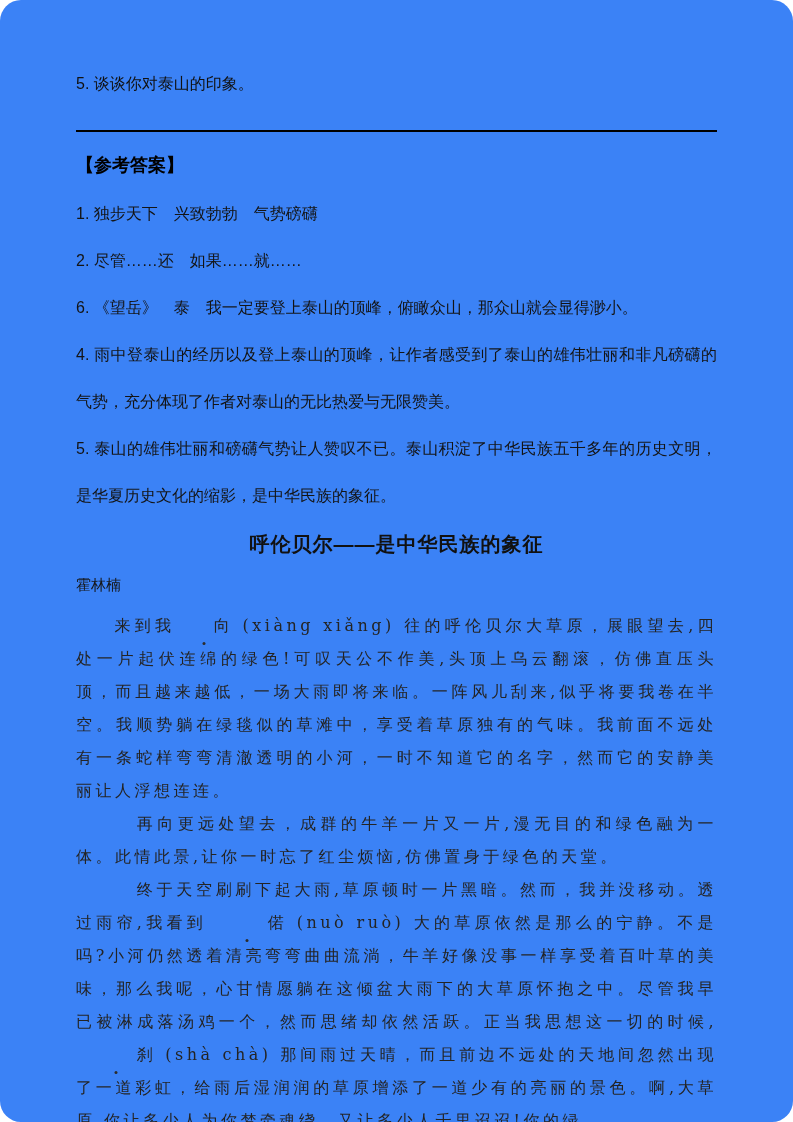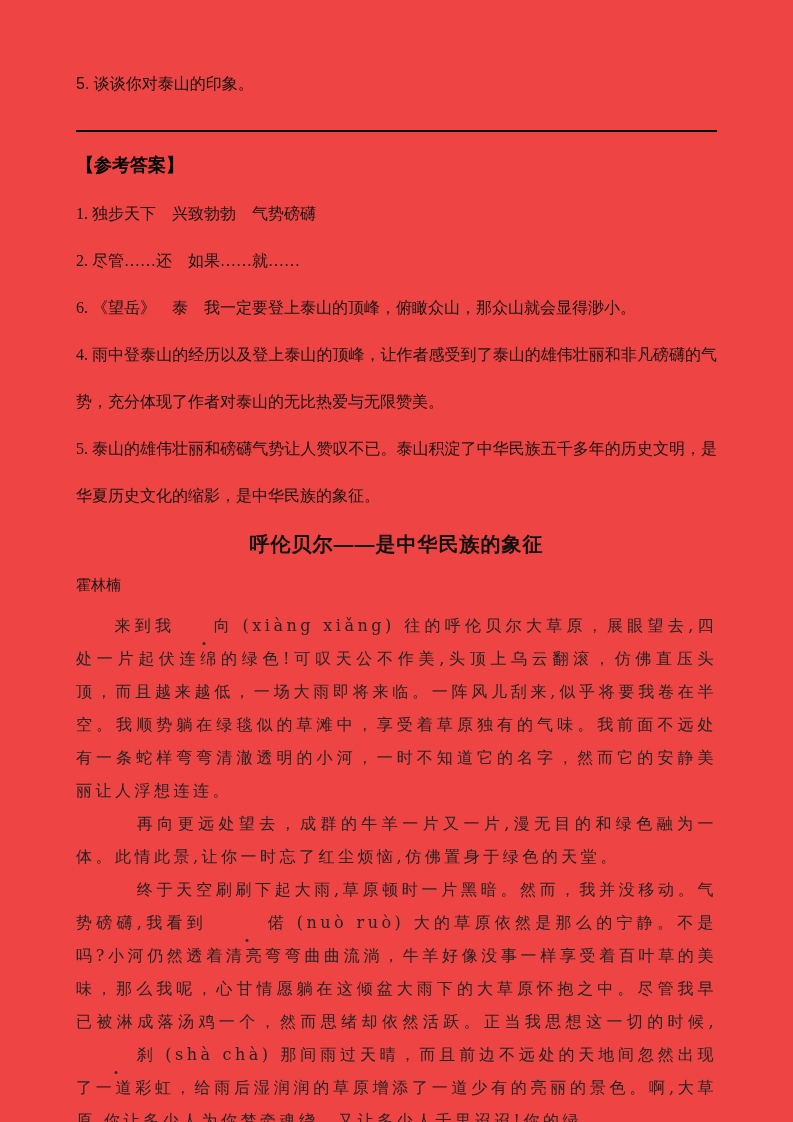--- a/index.html
+++ b/index.html
@@ -6,23 +6,24 @@
     margin: 0;
     padding: 0;
     background: #ffffff;
   }
   .page {
     position: relative;
     width: 793px;
     height: 1122px;
     box-sizing: border-box;
     padding: 72px 76px 0 76px;
-    background: #ef4444;
+    background: #3b82f6;
     color: #1a1a1a;
     overflow: hidden;
+    border-radius: 21px;
   }
   .question-line {
     margin: 0;
     font-family: "Liberation Sans", sans-serif;
     font-size: 16px;
     line-height: 24px;
     color: #111111;
   }
   .divider {
     border: none;
@@ -33,21 +34,21 @@
   .answers-heading {
     margin: 20px 0 0 0;
     font-family: Liberation Serif, serif;
     font-weight: bold;
     font-size: 18px;
     line-height: 26px;
     color: #000000;
   }
   .answers-list {
     margin-top: 12px;
-    font-family: Liberation Serif, serif;
+    font-family: Liberation Sans, sans-serif;
     font-size: 16px;
     line-height: 47px;
     text-align: justify;
     color: #141414;
   }
   .answer-item { margin: 0; }
   .passage-title {
     margin: 10px 0 0 0;
     font-family: "Liberation Sans", sans-serif;
     font-weight: bold;
@@ -112,16 +113,16 @@
       <p class="answer-item">5. 泰山的雄伟壮丽和磅礴气势让人赞叹不已。泰山积淀了中华民族五千多年的历史文明，是华夏历史文化的缩影，是中华民族的象征。</p>
     </div>
 
   <h1 class="passage-title">呼伦贝尔——是中华民族的象征</h1>
 
   <div class="passage-author">霍林楠</div>
 
   <div class="passage-body">
       <p class="body-para indent-normal"><span>来到我</span><span class="em-dot">向</span><span> (xiàng xiǎng) 往的呼伦贝尔大草原，展眼望去,四处一片起伏连绵的绿色!可叹天公不作美,头顶上乌云翻滚，仿佛直压头顶，而且越来越低，一场大雨即将来临。一阵风儿刮来,似乎将要我卷在半空。我顺势躺在绿毯似的草滩中，享受着草原独有的气味。我前面不远处有一条蛇样弯弯清澈透明的小河，一时不知道它的名字，然而它的安静美丽让人浮想连连。</span></p>
       <p class="body-para indent-deep"><span>再向更远处望去，成群的牛羊一片又一片,漫无目的和绿色融为一体。此情此景,让你一时忘了红尘烦恼,仿佛置身于绿色的天堂。</span></p>
-      <p class="body-para indent-deep"><span>终于天空刷刷下起大雨,草原顿时一片黑暗。然而，我并没移动。气势磅礴,我看到</span><span class="em-dot">偌</span><span> (nuò ruò) 大的草原依然是那么的宁静。不是吗?小河仍然透着清亮弯弯曲曲流淌，牛羊好像没事一样享受着百叶草的美味，那么我呢，心甘情愿躺在这倾盆大雨下的大草原怀抱之中。尽管我早已被淋成落汤鸡一个，然而思绪却依然活跃。正当我思想这一切的时候,</span><span class="em-dot">刹</span><span> (shà chà) 那间雨过天晴，而且前边不远处的天地间忽然出现了一道彩虹，给雨后湿润润的草原增添了一道少有的亮丽的景色。啊,大草原,你让多少人为你梦牵魂绕，又让多少人千里迢迢!你的绿</span></p>
+      <p class="body-para indent-deep"><span>终于天空刷刷下起大雨,草原顿时一片黑暗。然而，我并没移动。透过雨帘,我看到</span><span class="em-dot">偌</span><span> (nuò ruò) 大的草原依然是那么的宁静。不是吗?小河仍然透着清亮弯弯曲曲流淌，牛羊好像没事一样享受着百叶草的美味，那么我呢，心甘情愿躺在这倾盆大雨下的大草原怀抱之中。尽管我早已被淋成落汤鸡一个，然而思绪却依然活跃。正当我思想这一切的时候,</span><span class="em-dot">刹</span><span> (shà chà) 那间雨过天晴，而且前边不远处的天地间忽然出现了一道彩虹，给雨后湿润润的草原增添了一道少有的亮丽的景色。啊,大草原,你让多少人为你梦牵魂绕，又让多少人千里迢迢!你的绿</span></p>
     </div>
 
 </div>
 
 </body></html>

